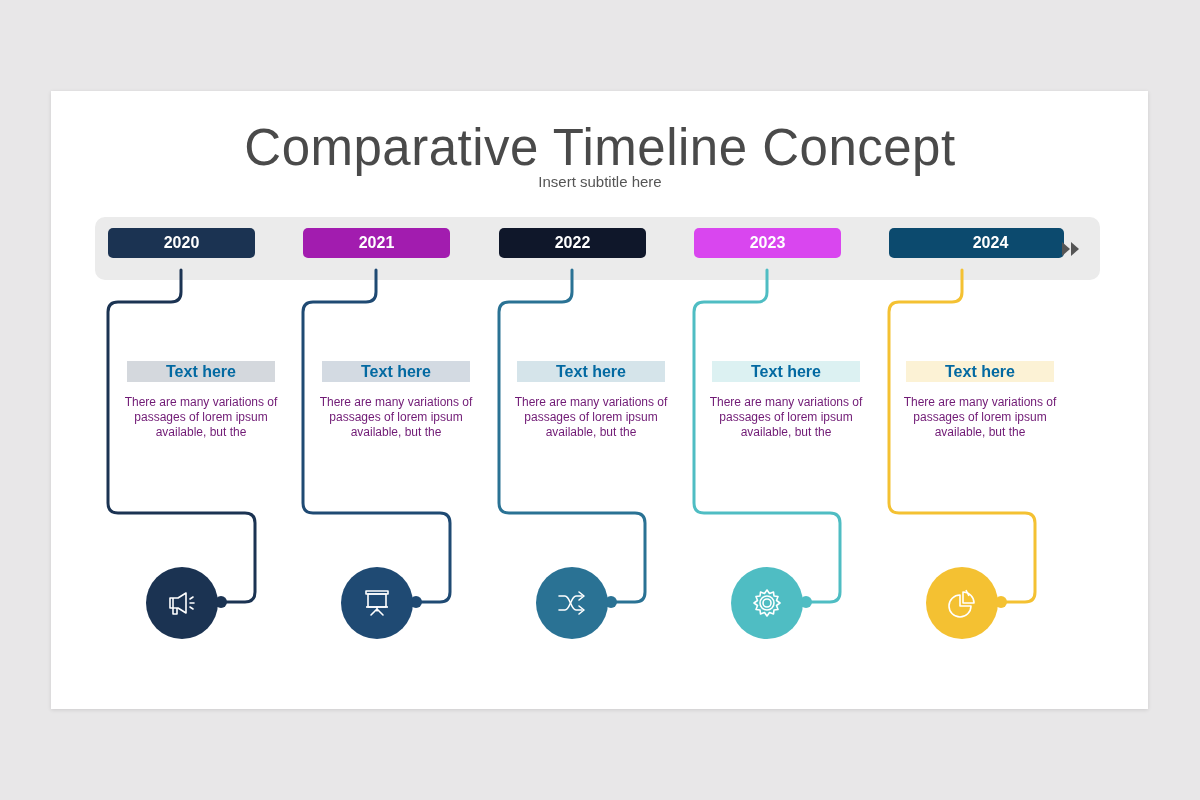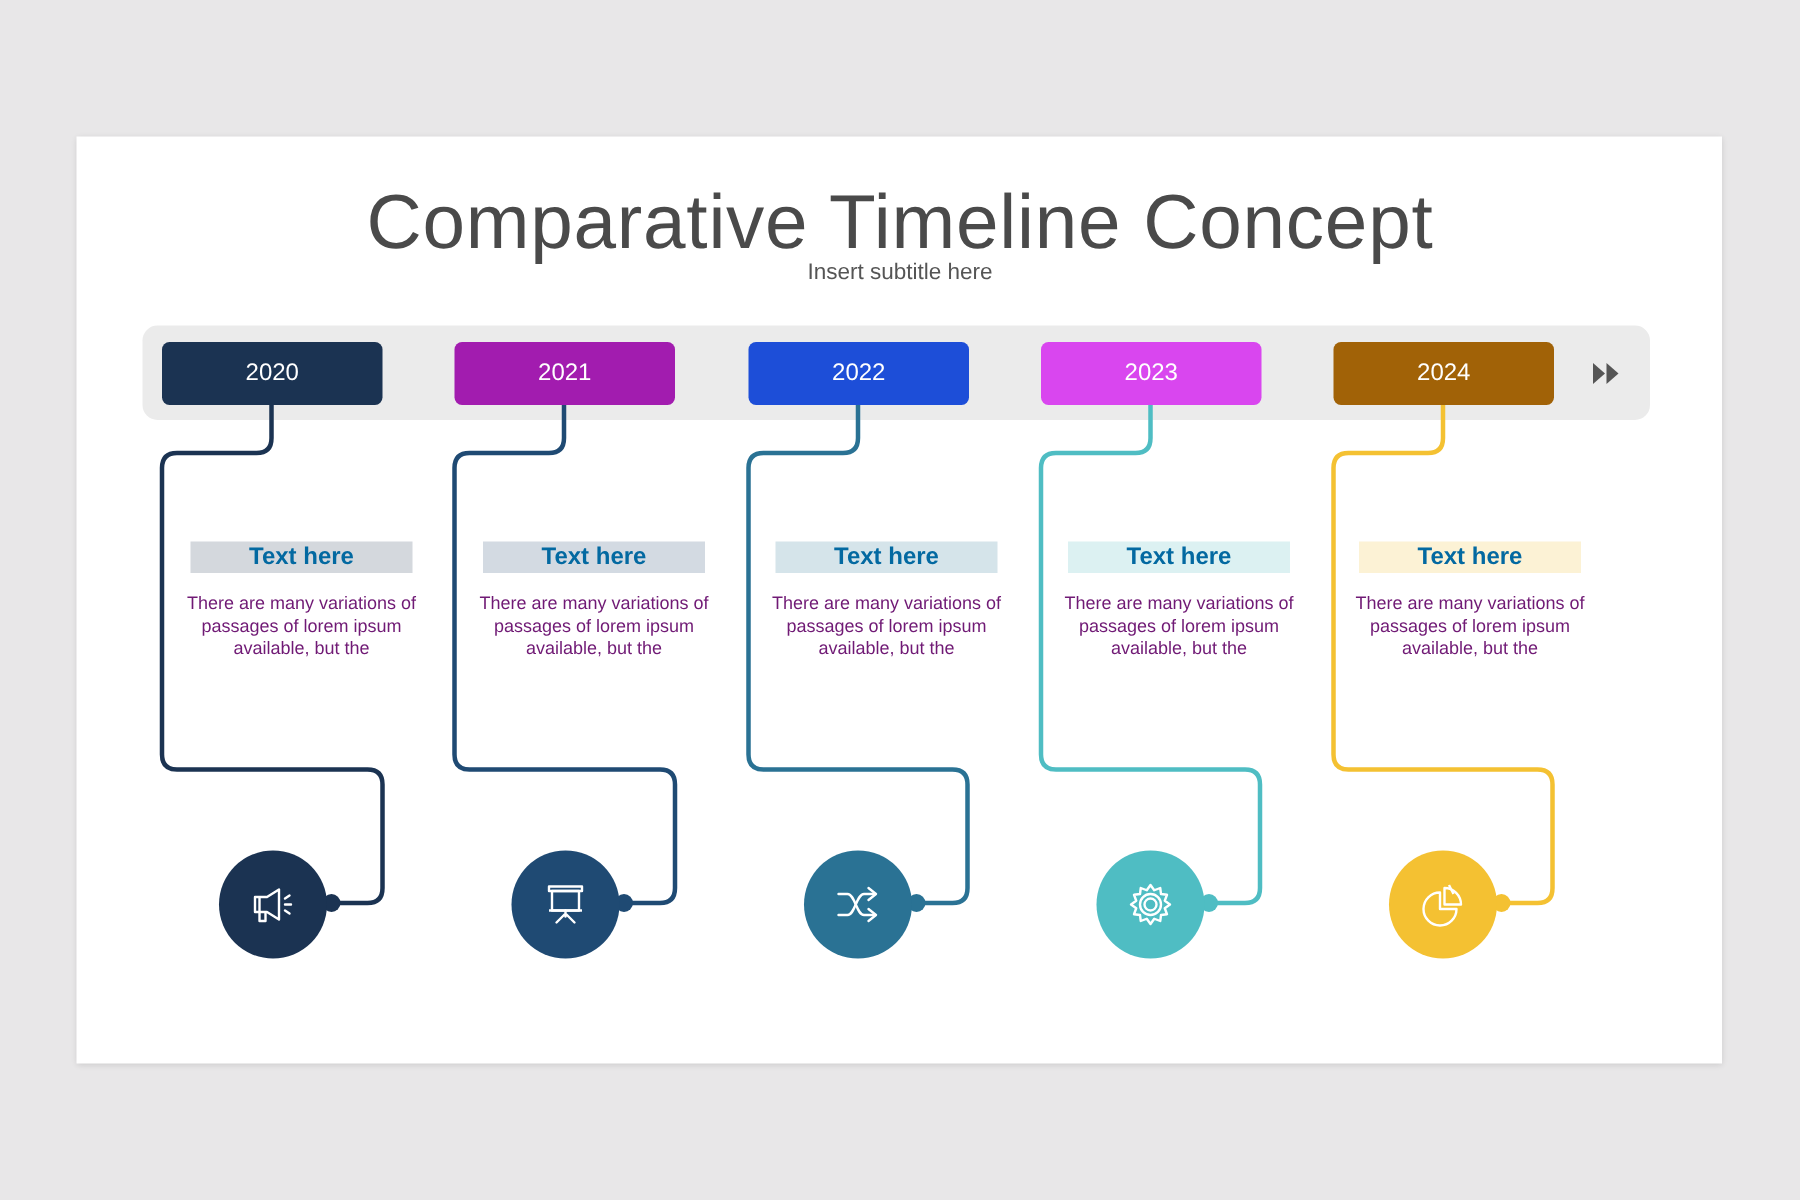--- a/index.html
+++ b/index.html
@@ -1,21 +1,21 @@
 <!DOCTYPE html>
 <html><head>
 <meta charset="utf-8">
 <style>
   html,body{margin:0;padding:0;}
   body{width:1200px;height:800px;background:#e8e7e8;position:relative;overflow:hidden;font-family:"Liberation Sans",sans-serif;}
   .slide{position:absolute;left:51px;top:91px;width:1097px;height:618px;background:#ffffff;box-shadow:0 1px 4px rgba(0,0,0,0.12);}
   .title{position:absolute;left:0;top:118px;width:1200px;text-align:center;font-size:51px;color:#4a4a4a;letter-spacing:0.5px;}
   .subtitle{position:absolute;left:0;top:173px;width:1200px;text-align:center;font-size:15px;color:#555;}
   .bar{position:absolute;left:95px;top:217px;width:1005px;height:63px;background:#ebebeb;border-radius:10px;}
-  .year{position:absolute;top:228px;width:147px;height:42px;border-radius:5px;color:#fff;font-weight:normal;font-size:16px;display:flex;align-items:center;justify-content:center;}
+  .year{position:absolute;top:228px;width:147px;height:30px;border-radius:5px;color:#fff;font-weight:bold;font-size:16px;display:flex;align-items:center;justify-content:center;}
   .next{position:absolute;left:1060px;top:240px;width:22px;height:18px;}
   svg.lines{position:absolute;left:0;top:0;}
   .label{position:absolute;top:361px;width:148px;height:21px;font-weight:bold;font-size:16px;color:#0369a1;display:flex;align-items:center;justify-content:center;}
   .desc{position:absolute;top:395px;width:160px;text-align:center;font-size:12px;line-height:15px;color:#701a75;}
   .circle{position:absolute;top:567px;width:72px;height:72px;border-radius:50%;display:flex;align-items:center;justify-content:center;}
 </style>
 </head>
 <body>
 
 <div class="slide"></div>
@@ -34,23 +34,23 @@
   </g>
   <circle cx="221" cy="602" r="6" fill="#1b3352"></circle>
   <circle cx="416" cy="602" r="6" fill="#1f4a73"></circle>
   <circle cx="611" cy="602" r="6" fill="#2a7294"></circle>
   <circle cx="806" cy="602" r="6" fill="#4fbdc3"></circle>
   <circle cx="1001" cy="602" r="6" fill="#f4c132"></circle>
 </svg>
 
 <div class="year" style="left:108px;background:#1b3352;">2020</div>
 <div class="year" style="left:303px;background:#a21caf;">2021</div>
-<div class="year" style="left:499px;background:#1d4ed8;">2022</div>
+<div class="year" style="left:499px;background:#0f172a;">2022</div>
 <div class="year" style="left:694px;background:#d946ef;">2023</div>
-<div class="year" style="left:889px;background:#a16207;">2024</div>
+<div class="year" style="left:889px;background:#0c4a6e;padding-left:28px;">2024</div>
 
 <svg class="next" viewBox="0 0 22 18">
   <path d="M2 2 L10 9 L2 16 Z" fill="#555"></path>
   <path d="M11 2 L19 9 L11 16 Z" fill="#555"></path>
 </svg>
 
 <div class="label" style="left:127px;background:#d4d8dd;">Text here</div>
 <div class="label" style="left:322px;background:#d3dae2;">Text here</div>
 <div class="label" style="left:517px;background:#d5e4ea;">Text here</div>
 <div class="label" style="left:712px;background:#dcf1f2;">Text here</div>

